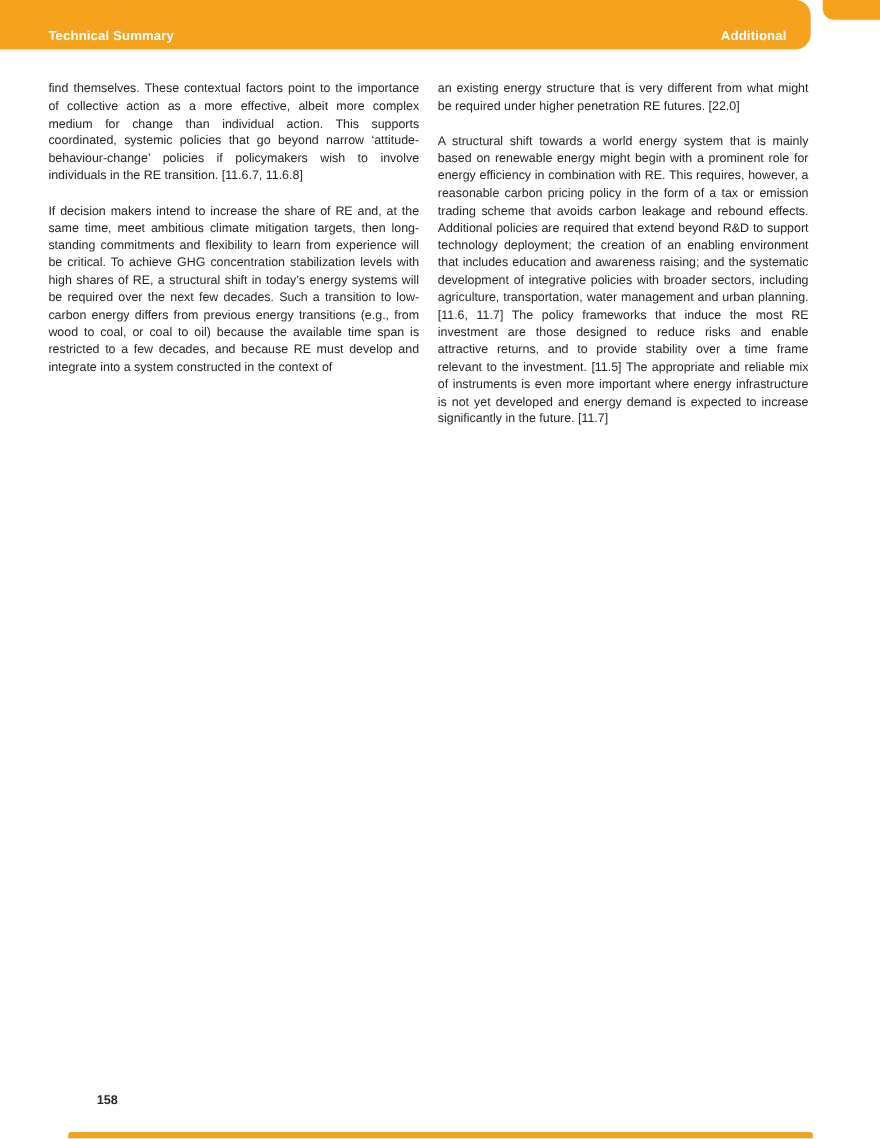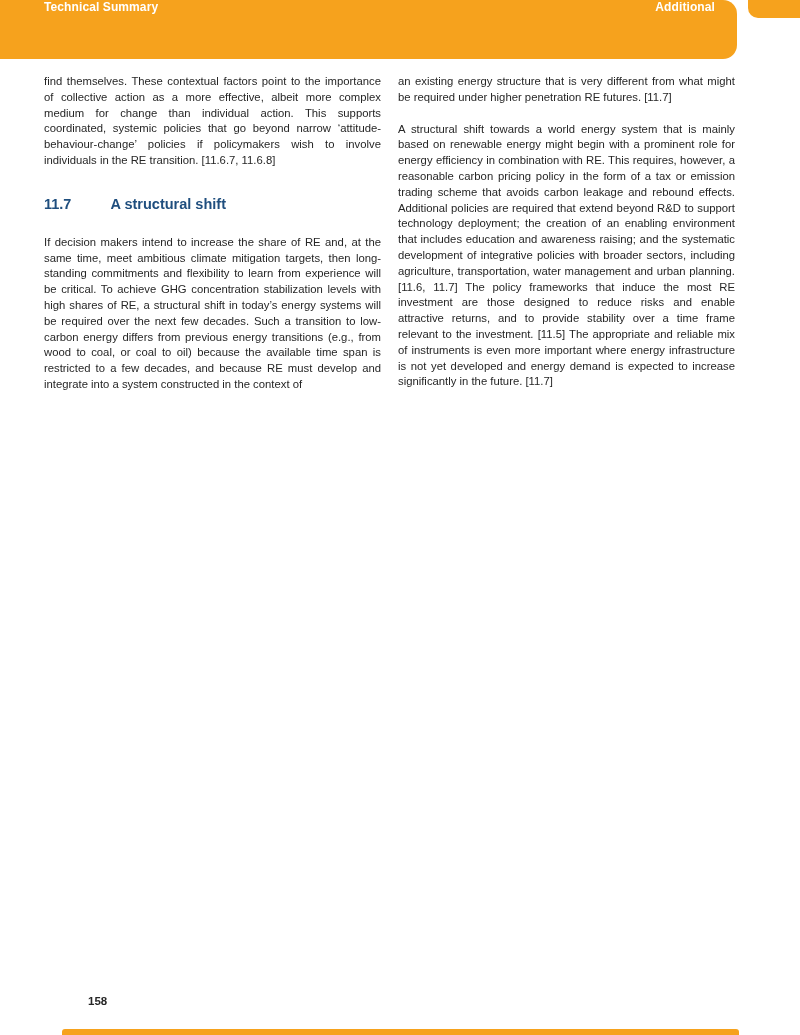--- a/index.html
+++ b/index.html
@@ -15,26 +15,26 @@
     font-family: "Liberation Sans", sans-serif;
     color: var(--body-text, #262626);
   }
 
   
   .header-bar {
     position: absolute;
     top: 0;
     left: 0;
     width: 737px;
-    height: 59px;
+    height: 45px;
     background: var(--accent, #F6A21D);
     border-radius: 0 14px 14px 0;
     display: flex;
     justify-content: space-between;
-    align-items: flex-start;
+    align-items: flex-end;
     padding: 0 22px 6px 44px;
     box-sizing: border-box;
   }
   .header-bar span {
     color: #ffffff;
     font-size: 12px;
     font-weight: bold;
     letter-spacing: 0.1px;
   }
 
@@ -109,27 +109,23 @@
 <div class="header-bar">
   <span>Technical Summary</span>
   <span>Additional</span>
 </div>
 
 <div class="corner-tab"></div>
 
 <div class="content">
   <div class="col">
     <p>find themselves. These contextual factors point to the importance of collective action as a more effective, albeit more complex medium for change than individual action. This supports coordinated, systemic policies that go beyond narrow ‘attitude-behaviour-change’ policies if policymakers wish to involve individuals in the RE transition. [11.6.7, 11.6.8]</p>
-    <h2 class="section-heading">
-      <span class="sec-num">11.7</span>
-      <span class="sec-title">A structural shift</span>
-    </h2>
     <p>If decision makers intend to increase the share of RE and, at the same time, meet ambitious climate mitigation targets, then long-standing commitments and flexibility to learn from experience will be critical. To achieve GHG concentration stabilization levels with high shares of RE, a structural shift in today’s energy systems will be required over the next few decades. Such a transition to low-carbon energy differs from previous energy transitions (e.g., from wood to coal, or coal to oil) because the available time span is restricted to a few decades, and because RE must develop and integrate into a system constructed in the context of</p>
   </div>
   <div class="col">
-    <p>an existing energy structure that is very different from what might be required under higher penetration RE futures. [11.7]</p>
+    <p>an existing energy structure that is very different from what might be required under higher penetration RE futures. [22.0]</p>
     <p>A structural shift towards a world energy system that is mainly based on renewable energy might begin with a prominent role for energy efficiency in combination with RE. This requires, however, a reasonable carbon pricing policy in the form of a tax or emission trading scheme that avoids carbon leakage and rebound effects. Additional policies are required that extend beyond R&amp;D to support technology deployment; the creation of an enabling environment that includes education and awareness raising; and the systematic development of integrative policies with broader sectors, including agriculture, transportation, water management and urban planning. [11.6, 11.7] The policy frameworks that induce the most RE investment are those designed to reduce risks and enable attractive returns, and to provide stability over a time frame relevant to the investment. [11.5] The appropriate and reliable mix of instruments is even more important where energy infrastructure is not yet developed and energy demand is expected to increase significantly in the future. [11.7]</p>
   </div>
 </div>
 
 <div class="page-number">158</div>
 
 <div class="bottom-strip"></div>
 
 </body></html>

